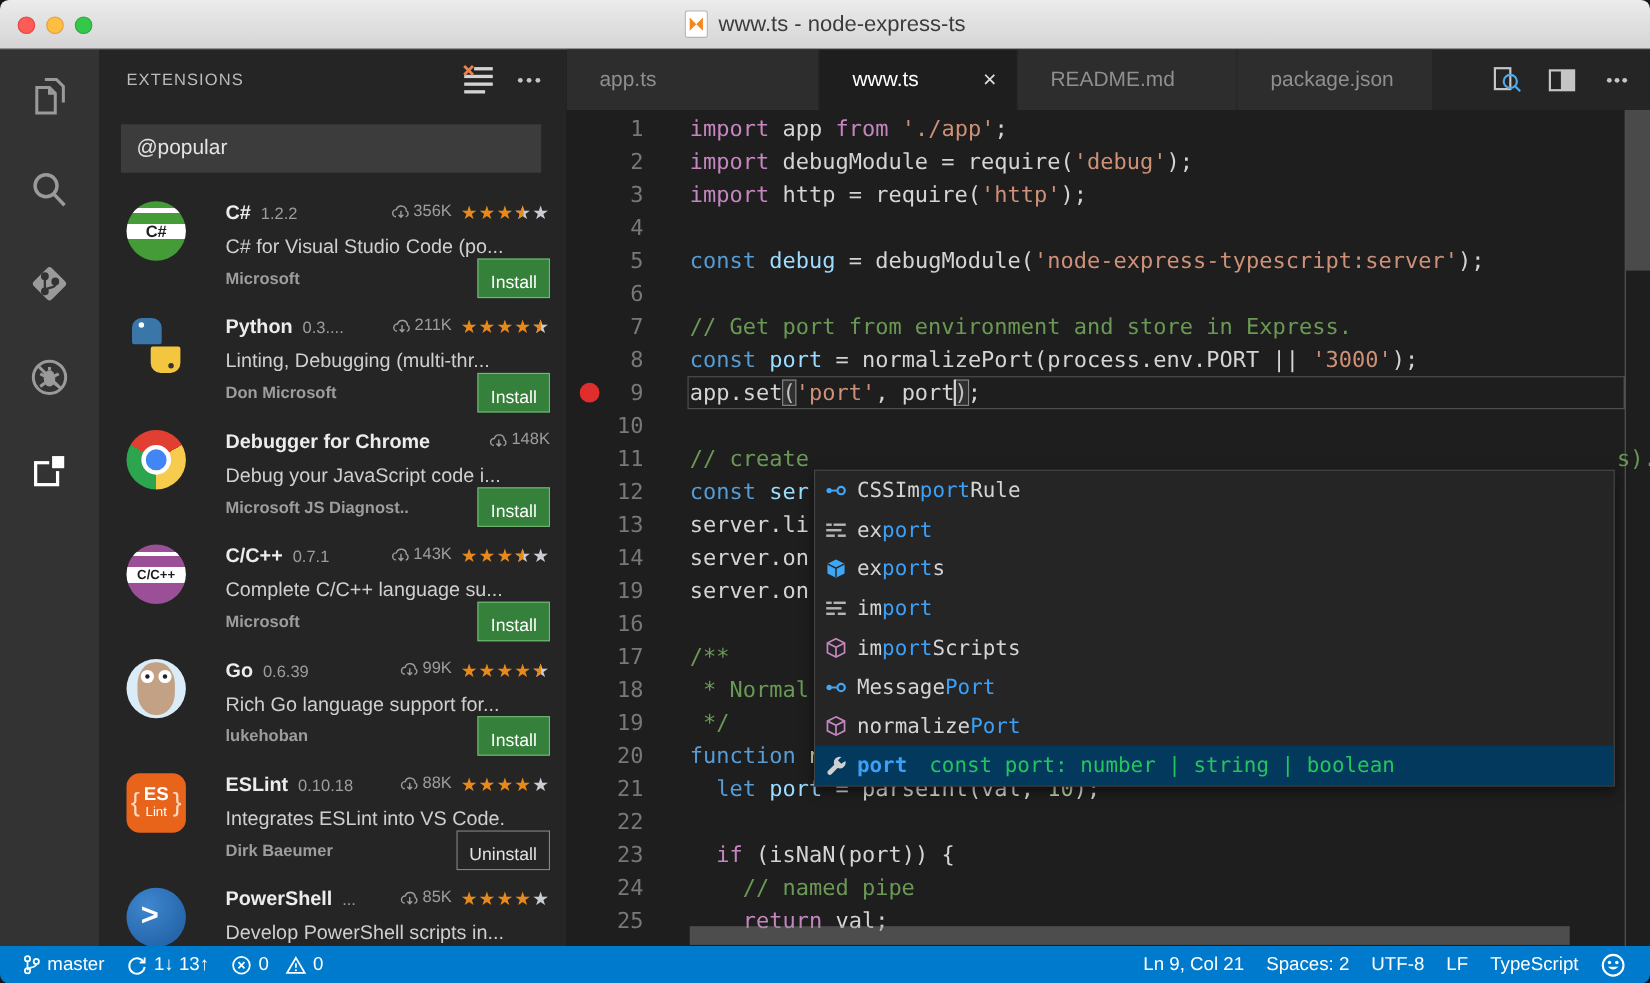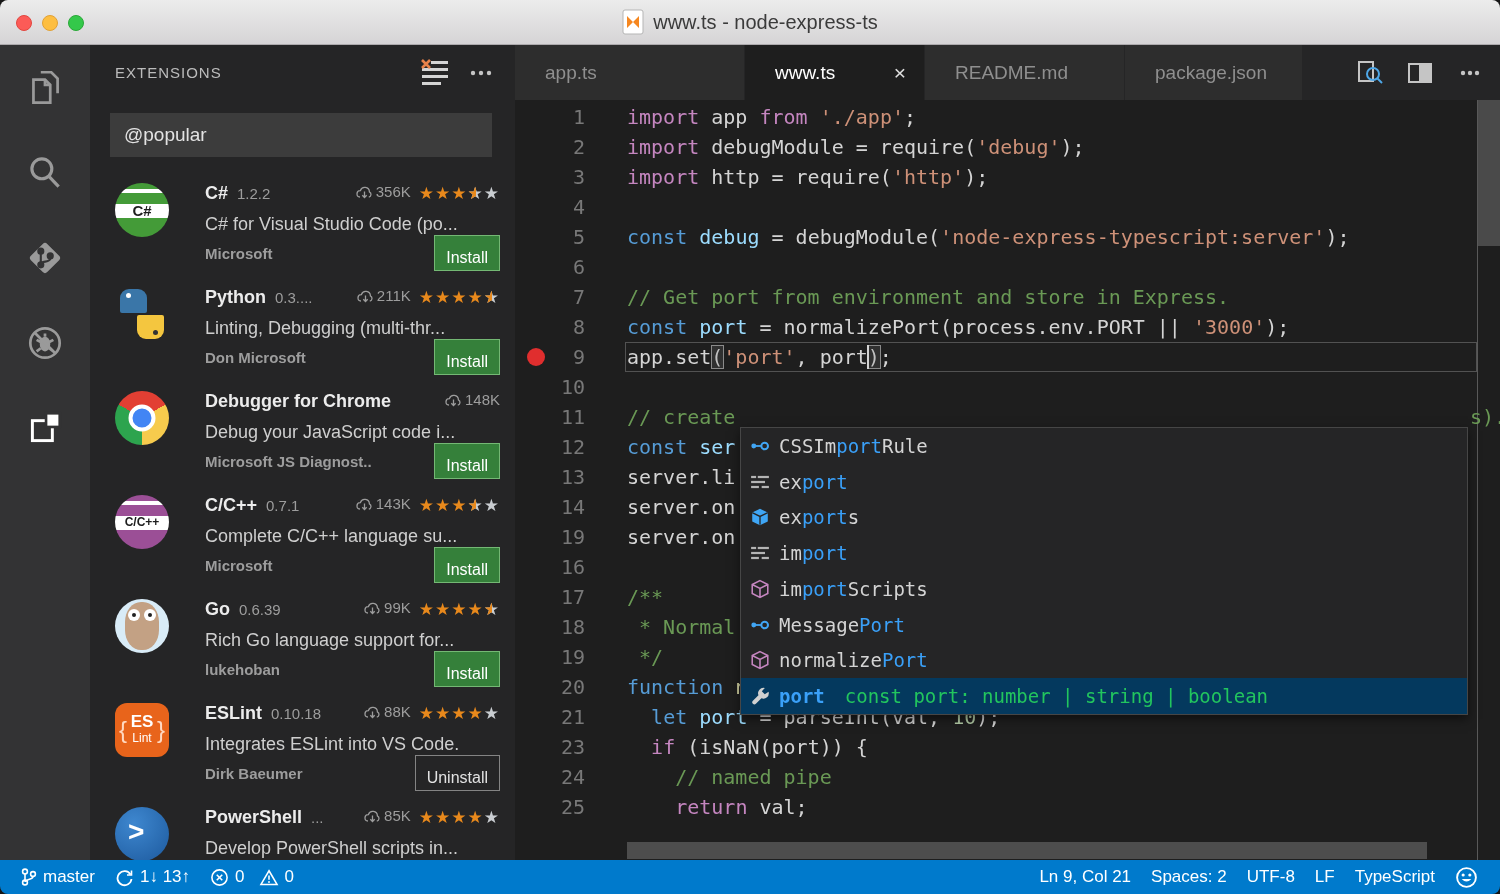--- a/index.html
+++ b/index.html
@@ -432,20 +432,21 @@
           <div class="cl"><span class="ln">12</span><span class="ct"><span class="kwb">const</span><span class="vr"> ser</span></span></div>
           <div class="cl"><span class="ln">13</span><span class="ct"><span class="pl">server.li</span></span></div>
           <div class="cl"><span class="ln">14</span><span class="ct"><span class="pl">server.on</span></span></div>
           <div class="cl"><span class="ln">19</span><span class="ct"><span class="pl">server.on</span></span></div>
           <div class="cl"><span class="ln">16</span><span class="ct"></span></div>
           <div class="cl"><span class="ln">17</span><span class="ct"><span class="cmt">/**</span></span></div>
           <div class="cl"><span class="ln">18</span><span class="ct"><span class="cmt"> * Normal</span></span></div>
           <div class="cl"><span class="ln">19</span><span class="ct"><span class="cmt"> */</span></span></div>
           <div class="cl"><span class="ln">20</span><span class="ct"><span class="kwb">function</span><span class="fn"> normalizePort</span><span class="pl">(</span><span class="vr">val</span><span class="pl">: </span><span class="ty">any</span><span class="pl">): </span><span class="ty">number|string|boolean</span><span class="pl"> {</span></span></div>
           <div class="cl"><span class="ln">21</span><span class="ct"><span class="pl">  </span><span class="kwb">let</span><span class="vr"> port</span><span class="pl"> = parseInt(val, </span><span class="num">10</span><span class="pl">);</span></span></div>
+          <div class="cl"><span class="ln">22</span><span class="ct"></span></div>
           <div class="cl"><span class="ln">23</span><span class="ct"><span class="pl">  </span><span class="kw">if</span><span class="pl"> (isNaN(port)) {</span></span></div>
           <div class="cl"><span class="ln">24</span><span class="ct"><span class="cmt">    // named pipe</span></span></div>
           <div class="cl"><span class="ln">25</span><span class="ct"><span class="pl">    </span><span class="kw">return</span><span class="pl"> val;</span></span></div>
         </div>
       <div class="breakpoint"></div>
       <div class="bracket b1"></div>
       <div class="bracket b2"></div>
       <div class="cursor"></div>
       <div class="l11tail cmt">s).</div>
       <div class="vline"></div>

